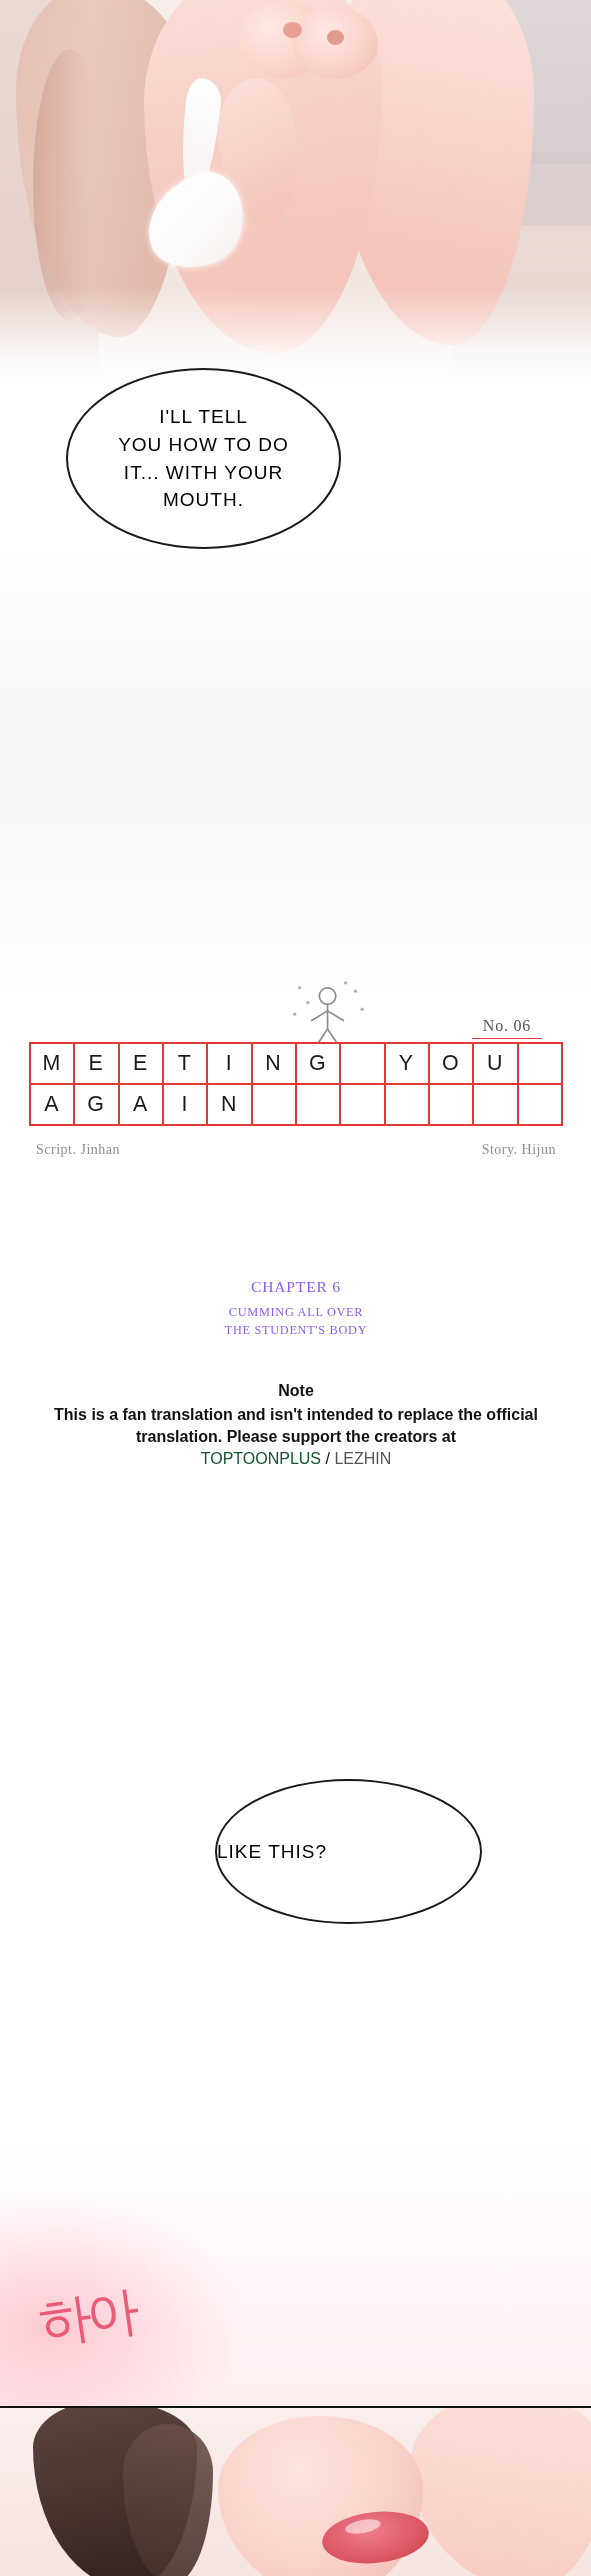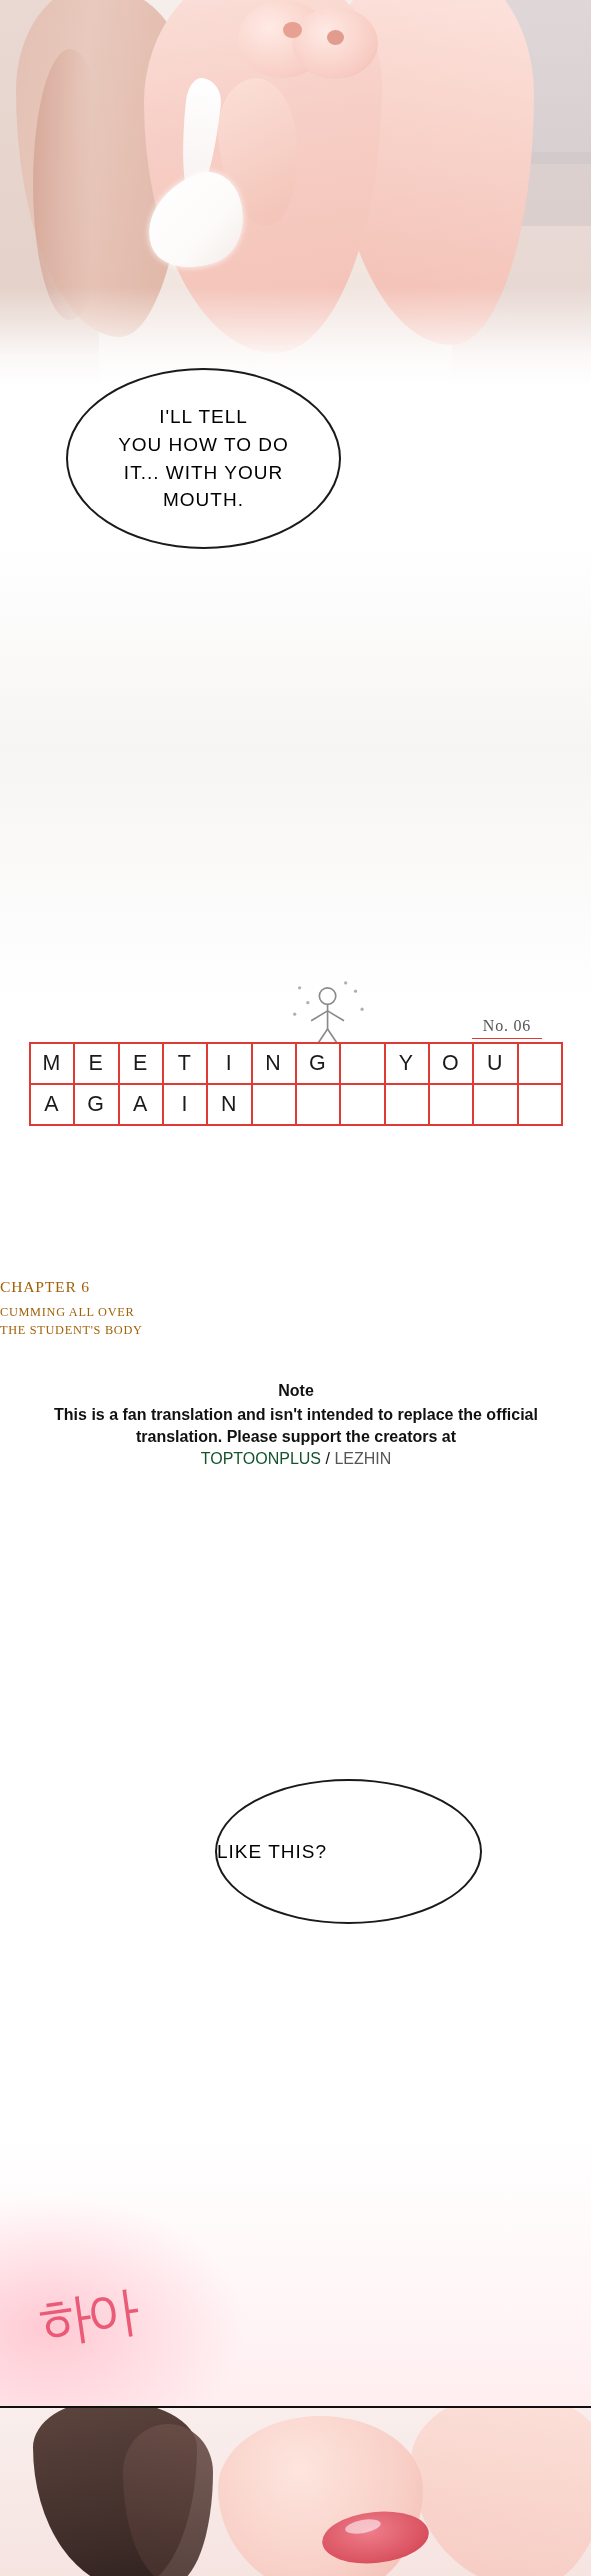--- a/index.html
+++ b/index.html
@@ -251,23 +251,23 @@
     color: #8e8e8e;
     letter-spacing: 0.5px;
   }
 
   
   .chapter {
     position: absolute;
     left: 0;
     top: 1278px;
     width: 592px;
-    text-align: left;
+    text-align: center;
     font-family: "Liberation Serif", serif;
-    color: #a16207;
+    color: #8b5cf6;
   }
   .chapter-no {
     font-size: 15.6px;
     letter-spacing: 0.8px;
     margin-bottom: 6.6px;
   }
   .chapter-sub {
     font-size: 12.3px;
     letter-spacing: 0.7px;
     line-height: 1.5;
@@ -480,20 +480,24 @@
         <div class="cell"></div>
         <div class="cell"></div>
         <div class="cell"></div>
         <div class="cell"></div>
         <div class="cell"></div>
       </div>
     </div>
   </div>
 
   <div class="credits">
+    <div class="credit-row">
+      <span>Script. Jinhan</span>
+      <span>Story. Hijun</span>
+    </div>
   </div>
 
   <div class="chapter">
     <div class="chapter-no">CHAPTER 6</div>
     <div class="chapter-sub" style="white-space: pre-line;">CUMMING ALL OVER
 THE STUDENT'S BODY</div>
   </div>
 
   <div class="note">
     <div class="note-title">Note</div>

